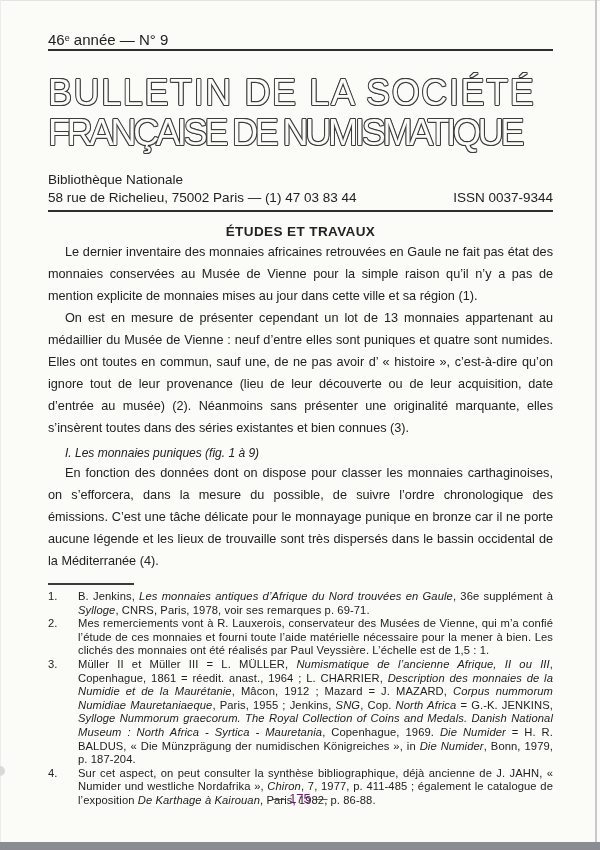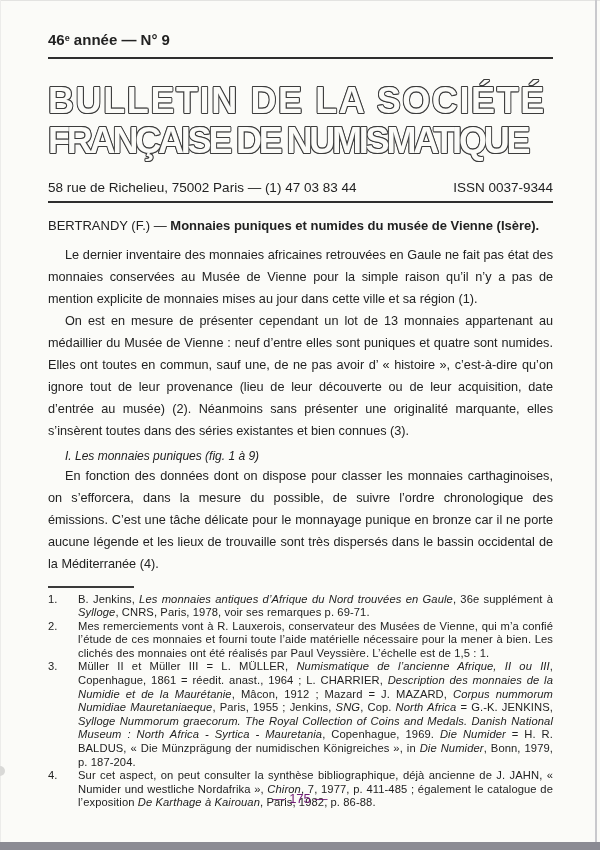--- a/index.html
+++ b/index.html
@@ -5,29 +5,29 @@
   html,body { margin:0; padding:0; background:#ffffff; }
   .page {
     position:relative; width:600px; height:850px; overflow:hidden;
     background: var(--paper, #fbfbf8);
     color: var(--ink, #222222);
     font-family: "Liberation Sans", "DejaVu Sans", sans-serif;
   }
   .content { position:absolute; left:48px; width:505px; top:0; padding-top:31px; }
 
   .hdr-row { display:flex; justify-content:space-between; align-items:baseline;
-             font-weight:bold; font-size:15px; height:18px; margin-bottom:8px; }
+             font-weight:normal; font-size:15px; height:18px; margin-bottom:0; }
   .sup { font-size:60%; vertical-align:0.45em; }
 
   .rule-thick { height:2px; background:#2e2e2e; }
   .rule-1 { margin-bottom:22px; }
   .rule-2 { margin-bottom:9px; }
 
   .masthead { margin-bottom:18px; }
-  .mast-line { font-weight:700; line-height:40px; white-space:nowrap;
+  .mast-line { font-weight:400; line-height:40px; white-space:nowrap;
     color: var(--paper, #fbfbf8);
     text-shadow: 1px 0 0 #3c3c3c, -1px 0 0 #3c3c3c, 0 1px 0 #3c3c3c, 0 -1px 0 #3c3c3c,
                  0.7px 0.7px 0 #3c3c3c, -0.7px -0.7px 0 #3c3c3c,
                  0.7px -0.7px 0 #3c3c3c, -0.7px 0.7px 0 #3c3c3c; }
   .mast-line1 { font-size:36px; letter-spacing:1.6px; }
   .mast-line2 { font-size:36px; letter-spacing:-3.2px; }
 
   .address-row { display:flex; justify-content:space-between; align-items:flex-end;
                  font-size:13.5px; line-height:17.5px; margin-bottom:4px; }
 
@@ -72,29 +72,30 @@
 
     <div class="rule-thick rule-1"></div>
 
     <div class="masthead">
       <div class="mast-line mast-line1">BULLETIN DE LA SOCIÉTÉ</div>
       <div class="mast-line mast-line2">FRANÇAISE DE NUMISMATIQUE</div>
     </div>
 
     <div class="address-row">
       <div>
+        <div>Bibliothèque Nationale</div>
         <div>58 rue de Richelieu, 75002 Paris — (1) 47 03 83 44</div>
       </div>
       <div>ISSN 0037-9344</div>
     </div>
 
     <div class="rule-thick rule-2"></div>
 
+    <div class="section-heading">ÉTUDES ET TRAVAUX</div>
 
-    <p class="article-line"><span>BERTRANDY (F.) — </span><b>Monnaies puniques et numides du musée de Vienne (Isère).</b></p>
 
     <p class="body-p">Le dernier inventaire des monnaies africaines retrouvées en Gaule ne fait pas état des monnaies conservées au Musée de Vienne pour la simple raison qu’il n’y a pas de mention explicite de monnaies mises au jour dans cette ville et sa région (1).</p>
     <p class="body-p">On est en mesure de présenter cependant un lot de 13 monnaies appartenant au médaillier du Musée de Vienne : neuf d’entre elles sont puniques et quatre sont numides. Elles ont toutes en commun, sauf une, de ne pas avoir d’ « histoire », c’est-à-dire qu’on ignore tout de leur provenance (lieu de leur découverte ou de leur acquisition, date d’entrée au musée) (2). Néanmoins sans présenter une origi­nalité marquante, elles s’insèrent toutes dans des séries existantes et bien connues (3).</p>
 
     <p class="subheading">I. Les monnaies puniques (fig. 1 à 9)</p>
 
     <p class="body-p">En fonction des données dont on dispose pour classer les monnaies carthagi­noises, on s’efforcera, dans la mesure du possible, de suivre l’ordre chronologique des émissions. C’est une tâche délicate pour le monnayage punique en bronze car il ne porte aucune légende et les lieux de trouvaille sont très dispersés dans le bas­sin occidental de la Méditerranée (4).</p>
 
     <div class="fn-rule"></div>
 

